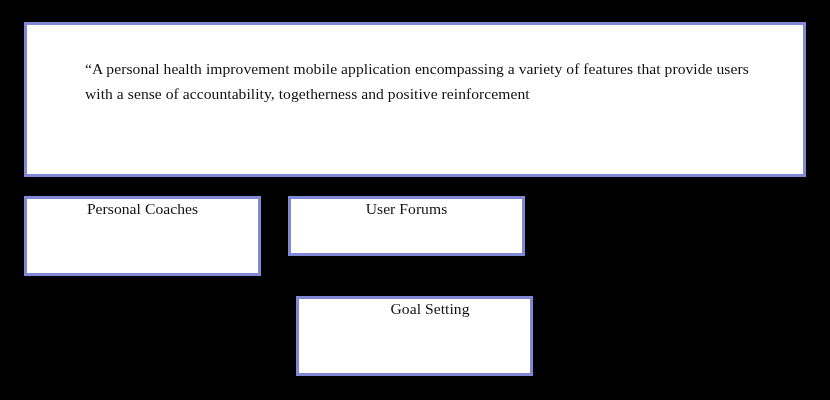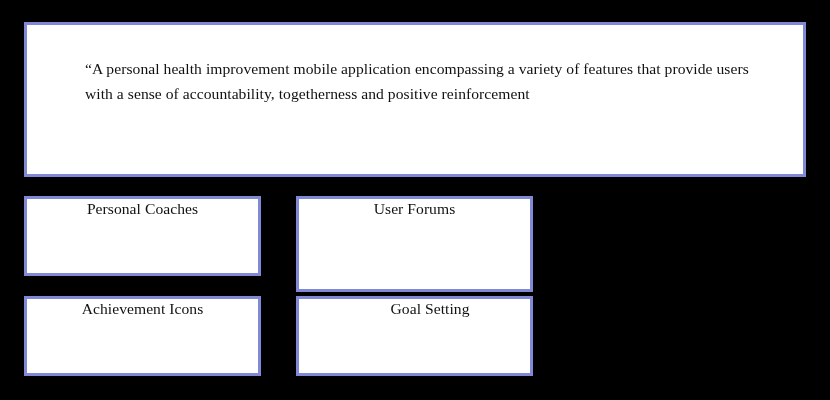--- a/index.html
+++ b/index.html
@@ -50,21 +50,21 @@
   .feature-label {
     color: #111111;
     font-size: 15.6px;
     line-height: 20px;
     text-align: center;
     letter-spacing: 0.05px;
     white-space: nowrap;
   }
   
   .r1c1 { left: 24px;  top: 196px; width: 237px; height: 80px; }
-  .r1c2 { left: 296px; top: 196px; width: 237px; height: 96px; }
+  .r1c2 { left: 288px; top: 196px; width: 237px; height: 60px; }
   .r1c3 { left: 570px; top: 196px; width: 236px; height: 80px; }
   
   .r2c1 { left: 24px;  top: 296px; width: 237px; height: 80px; }
   .r2c2 { left: 296px; top: 296px; width: 237px; height: 80px; padding-left: 31px; }
 </style>
 </head>
 <body>
 
 <div class="canvas">
 
@@ -74,21 +74,18 @@
 
   <div class="box feature-box r1c1">
     <span class="feature-label">Personal Coaches</span>
   </div>
 
   <div class="box feature-box r1c2">
     <span class="feature-label">User Forums</span>
   </div>
 
 
-  <div class="box feature-box r2c1">
-    <span class="feature-label">Achievement Icons</span>
-  </div>
 
   <div class="box feature-box r2c2">
     <span class="feature-label">Goal Setting</span>
   </div>
 
 </div>
 
 </body></html>

